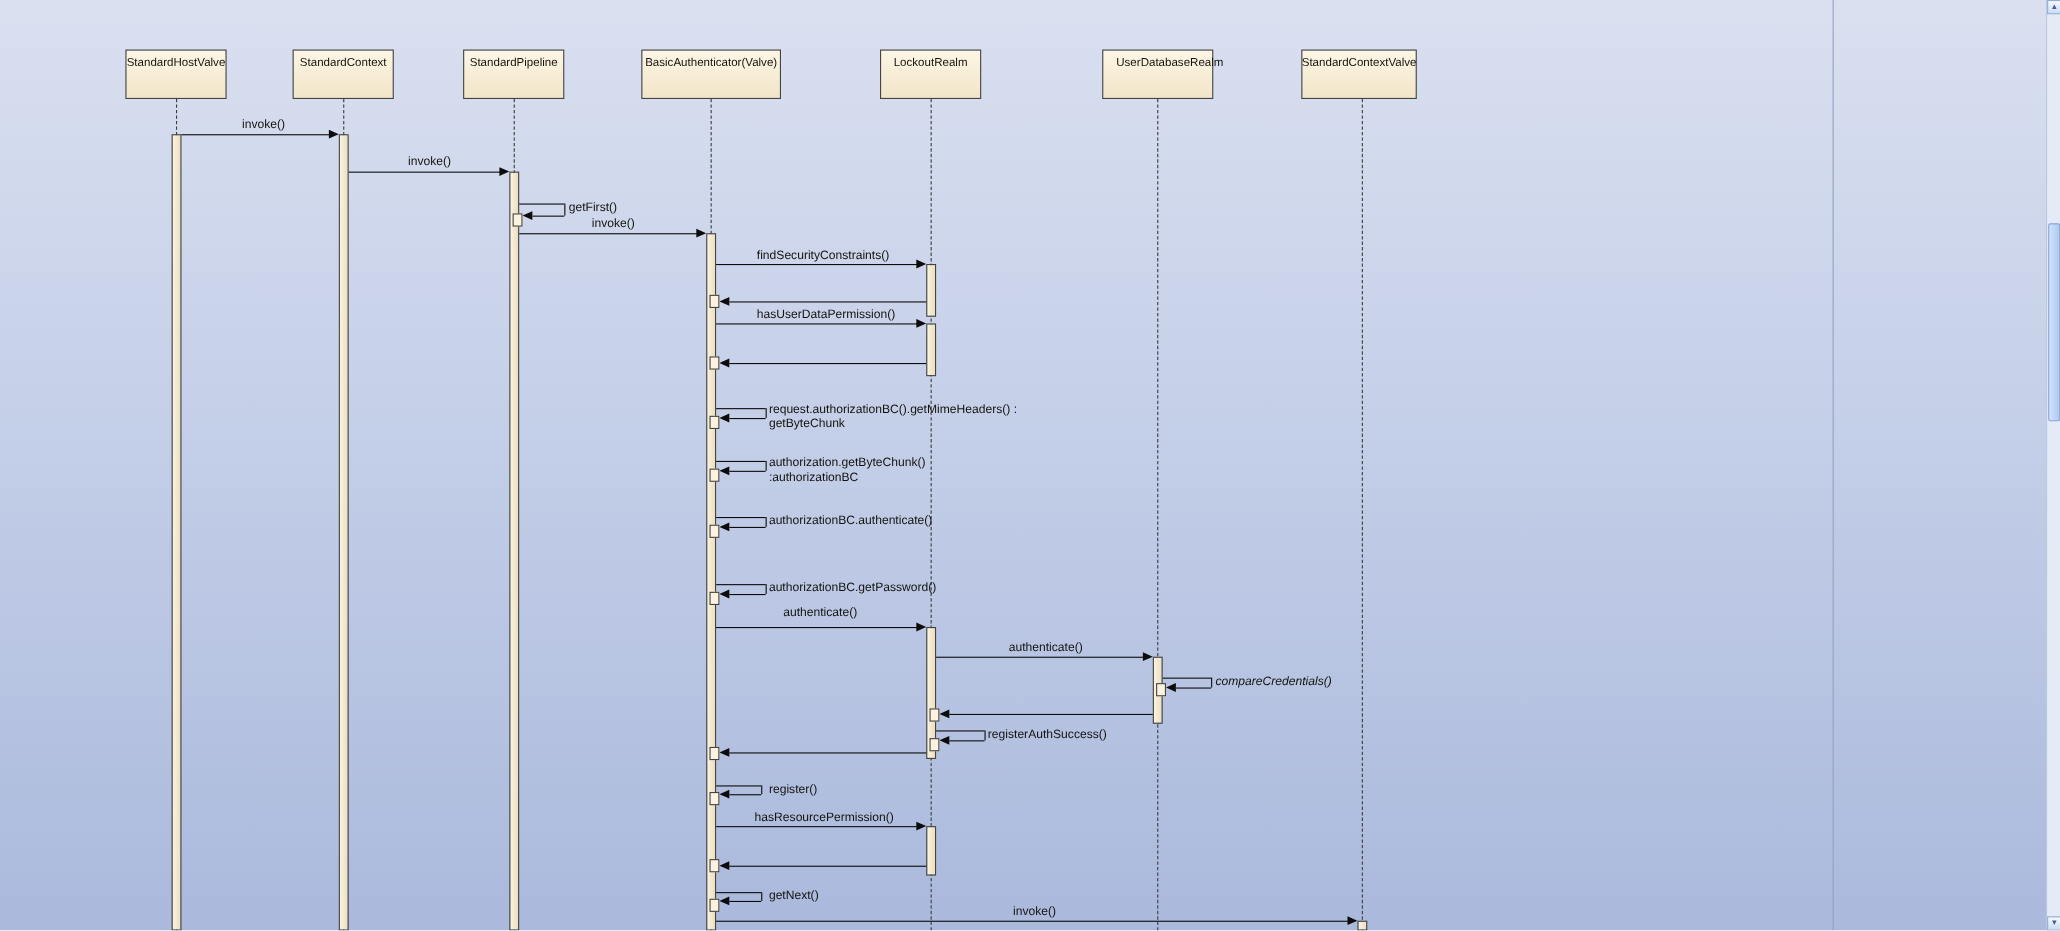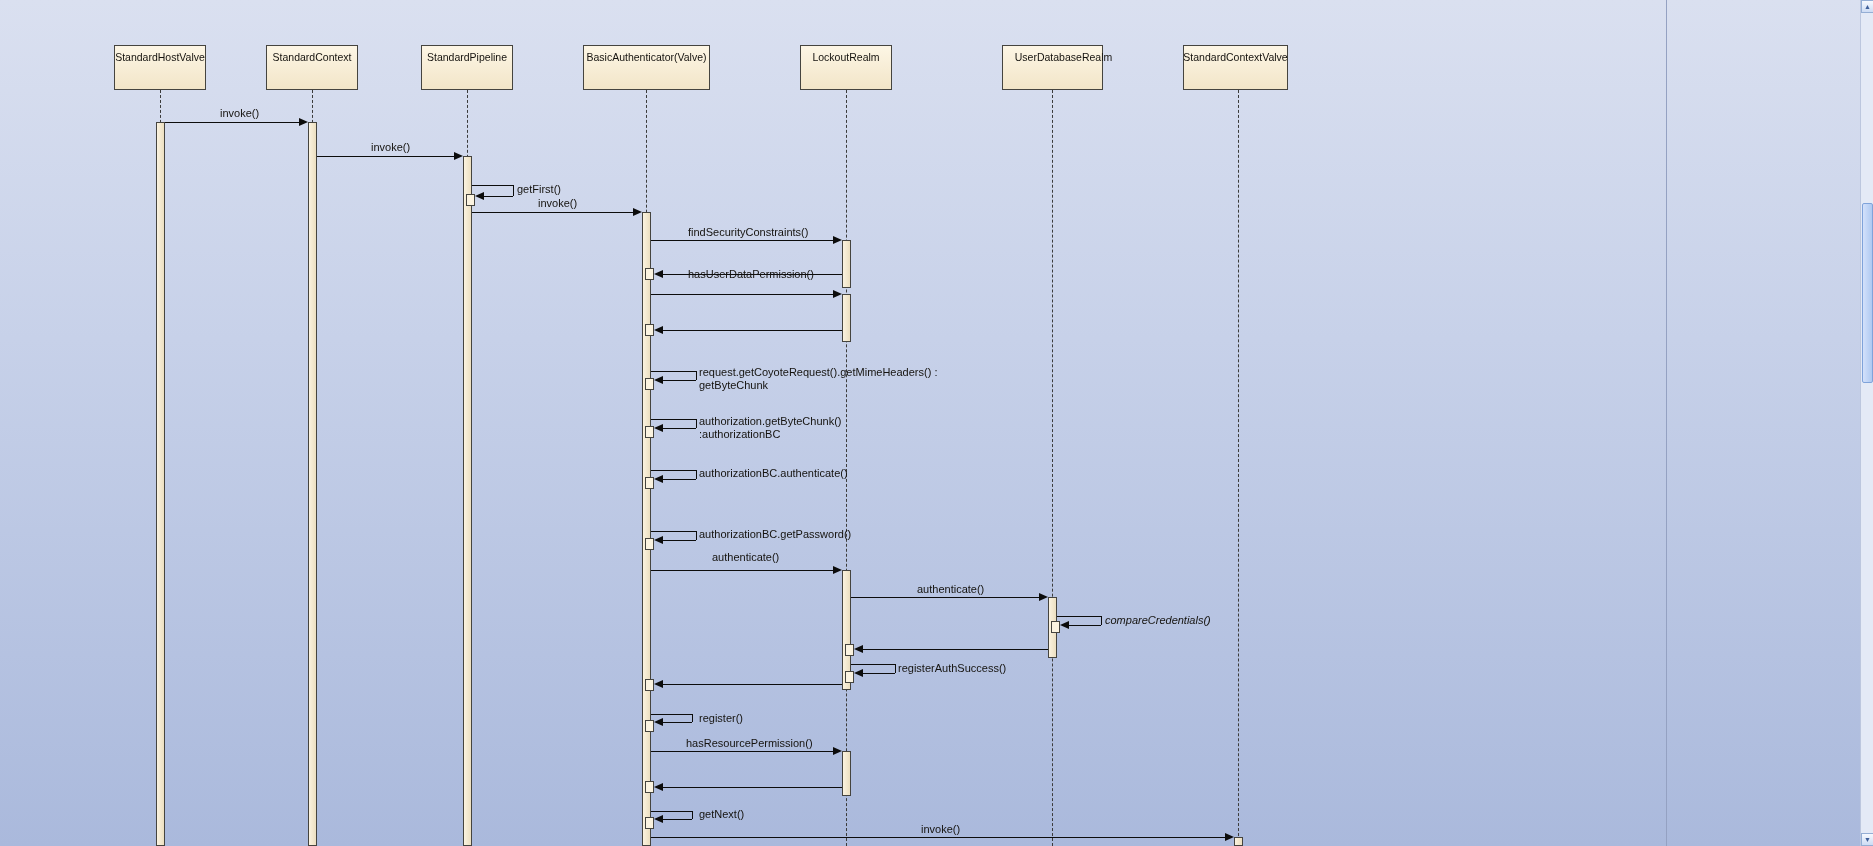--- a/index.html
+++ b/index.html
@@ -76,30 +76,30 @@
       <div class="ah r" style="left: 633px; top: 208px;"></div>
       <div class="mlabel" style="left: 538px; top: 197px;">invoke()</div>
       <div class="hline" style="left: 651px; top: 240px; width: 183px;"></div>
       <div class="ah r" style="left: 833px; top: 236px;"></div>
       <div class="mlabel" style="left: 688px; top: 226px;">findSecurityConstraints()</div>
       <div class="ah l" style="left: 654px; top: 270px;"></div>
       <div class="hline" style="left: 663px; top: 274px; width: 179px;"></div>
       <div class="sq" style="left: 645px; top: 268px;"></div>
       <div class="hline" style="left: 651px; top: 294px; width: 183px;"></div>
       <div class="ah r" style="left: 833px; top: 290px;"></div>
-      <div class="mlabel" style="left: 688px; top: 268px;">hasUserDataPermission()</div>
+      <div class="mlabel" style="left: 688px; top: 280px;">hasUserDataPermission()</div>
       <div class="ah l" style="left: 654px; top: 326px;"></div>
       <div class="hline" style="left: 663px; top: 330px; width: 179px;"></div>
       <div class="sq" style="left: 645px; top: 324px;"></div>
       <div class="hline" style="left: 651px; top: 371px; width: 45px;"></div>
       <div class="vline" style="left: 696px; top: 371px; height: 9px;"></div>
       <div class="hline" style="left: 663px; top: 380px; width: 33px;"></div>
       <div class="ah l" style="left: 654px; top: 376px;"></div>
       <div class="sq" style="left: 645px; top: 378px;"></div>
-      <div class="mlabel" style="left: 699px; top: 366px;">request.getCoyoteRequest().getMimeHeaders() :</div>
+      <div class="mlabel" style="left: 699px; top: 366px;">request.authorizationBC().getMimeHeaders() :</div>
       <div class="mlabel" style="left: 699px; top: 379px;">getByteChunk</div>
       <div class="hline" style="left: 651px; top: 419px; width: 45px;"></div>
       <div class="vline" style="left: 696px; top: 419px; height: 9px;"></div>
       <div class="hline" style="left: 663px; top: 428px; width: 33px;"></div>
       <div class="ah l" style="left: 654px; top: 424px;"></div>
       <div class="sq" style="left: 645px; top: 426px;"></div>
       <div class="mlabel" style="left: 699px; top: 415px;">authorization.getByteChunk()</div>
       <div class="mlabel" style="left: 699px; top: 428px;">:authorizationBC</div>
       <div class="hline" style="left: 651px; top: 470px; width: 45px;"></div>
       <div class="vline" style="left: 696px; top: 470px; height: 9px;"></div>

